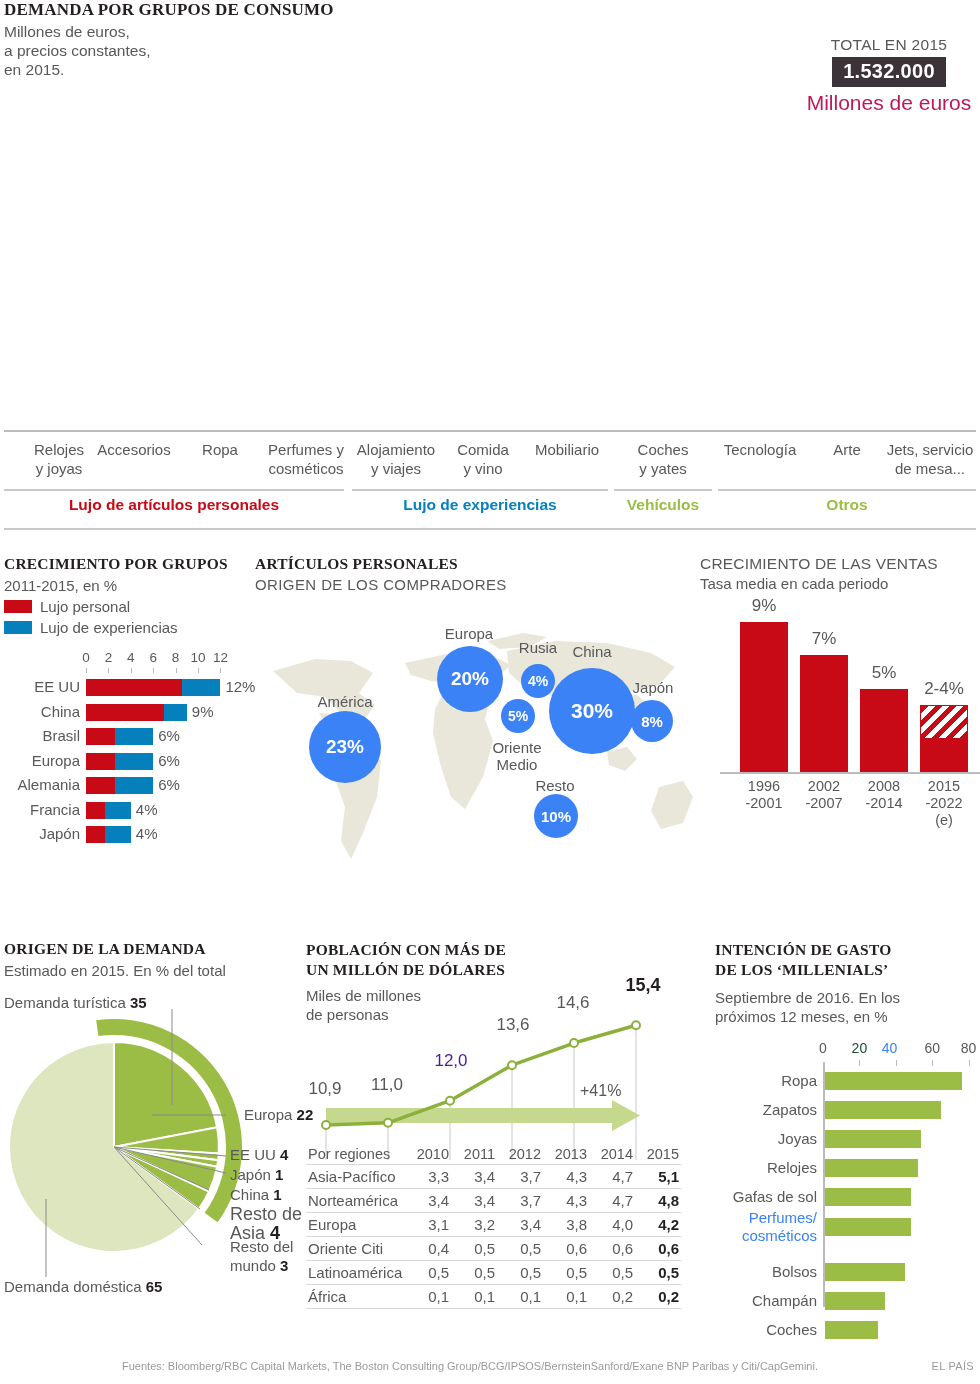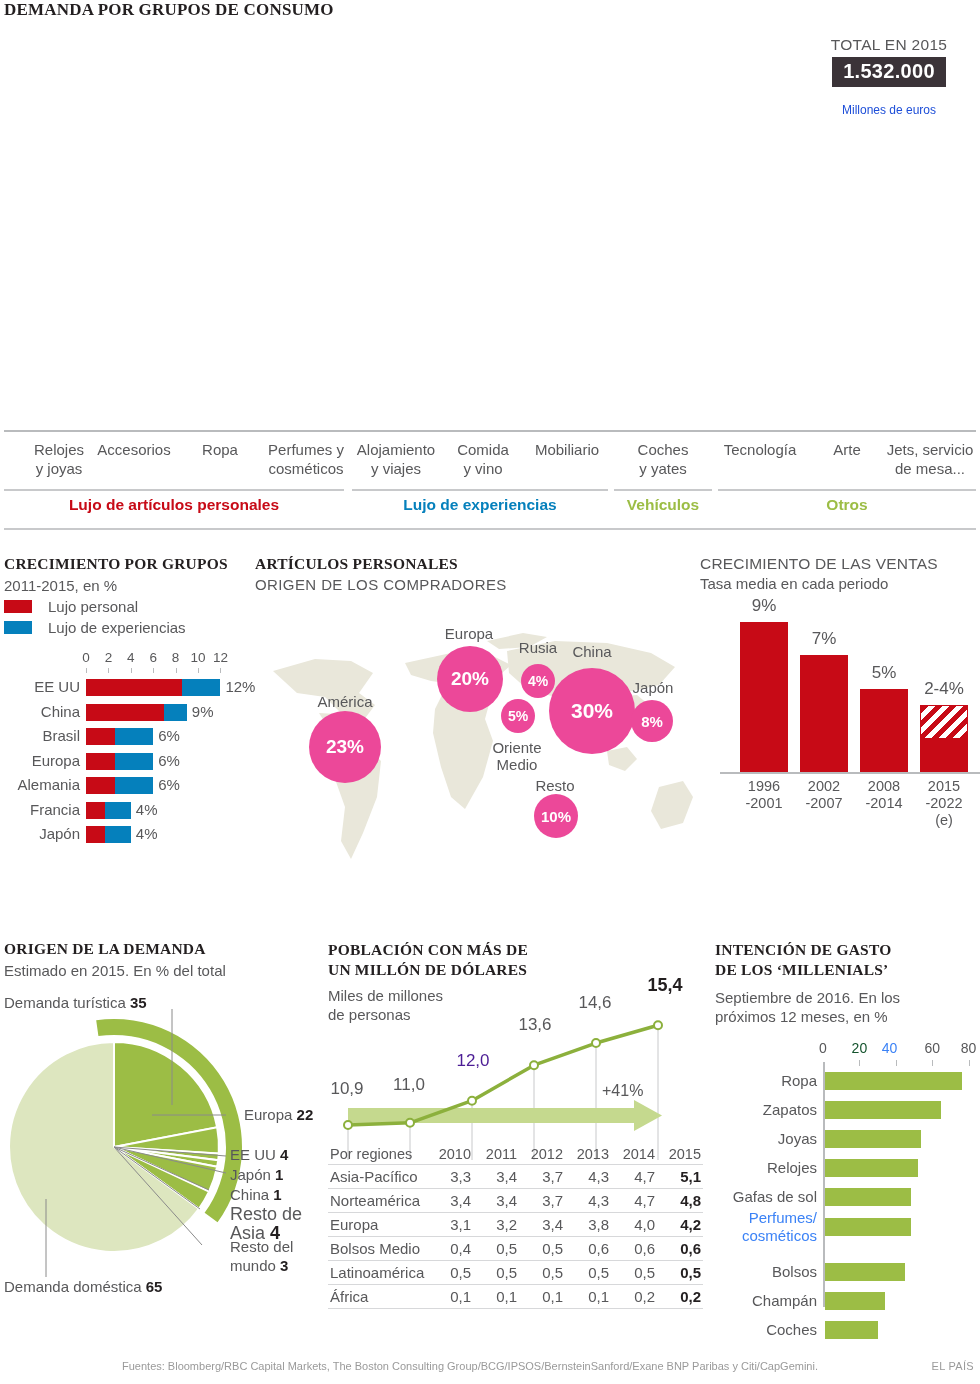--- a/index.html
+++ b/index.html
@@ -17,62 +17,62 @@
 
   
   #sec1 { position:absolute; left:0; top:0; width:980px; height:540px; }
   #s1-title { position:absolute; left:4px; top:0px; font-size:17px; }
   #s1-sub { position:absolute; left:4px; top:22px; font-size:15.5px; line-height:19px; color:#58585a; }
 
   #total-box { position:absolute; left:800px; top:36px; width:178px; text-align:center; }
   #total-box .tlab { font-size:15.5px; color:#58585a; letter-spacing:.3px;}
   #total-box .tval { display:inline-block; margin-top:3px; background:#3b3338; color:#fff; font-weight:bold;
                      font-size:20px; padding:3px 11px 4px; letter-spacing:.3px;}
-  #total-box .tunit { font-size:12px; color:#1d4ed8; margin-top:16px;}
+  #total-box .tunit { font-size:21px; color:#be185d; margin-top:4px;}
 
   #axis-line { position:absolute; left:4px; top:430px; width:972px; height:2px; background:#b9bbbd; }
 
   .cat-label { position:absolute; top:440px; text-align:center; font-size:15px; line-height:19px; color:#58585a; }
 
   .grp-rule { position:absolute; top:489px; height:1.5px; background:#c8c9cb; }
   .grp-name { position:absolute; top:496px; text-align:center; font-weight:bold; font-size:15.5px; }
   #bottom-rule { position:absolute; left:4px; top:528px; width:972px; height:1.5px; background:#c8c9cb; }
 
   
   #sec2 { position:absolute; left:0; top:555px; width:980px; height:360px; }
   .s-title { font-size:15.5px; }
   .s-sub { font-size:15px; color:#58585a; }
 
   #grow { position:absolute; left:4px; top:0; width:250px; }
-  #grow .lg-row { display:flex; align-items:center; gap:16px; margin-top:4px; font-size:15px; }
+  #grow .lg-row { display:flex; align-items:center; gap:8px; margin-top:4px; font-size:15px; }
   #grow .sw { width:28px; height:13px; display:inline-block; }
   .axis-nums { position:absolute; font-size:13.5px; color:#58585a;}
   .tick { position:absolute; width:1px; height:5px; background:#b9bbbd;}
   .gb-label { position:absolute; font-size:15px; text-align:right; color:#58585a;}
   .gb-bar { position:absolute; height:17px; }
   .gb-val { position:absolute; font-size:15px; color:#58585a;}
 
   #map { position:absolute; left:255px; top:0; width:440px; height:340px;}
   #map .mt { font-size:15.5px; }
   #map .ms { font-size:15px; letter-spacing:.4px; color:#58585a; margin-top:3px;}
-  .bubble { position:absolute; border-radius:50%; background:#ec4899; color:#fff; font-weight:bold;
+  .bubble { position:absolute; border-radius:50%; background:#3b82f6; color:#fff; font-weight:bold;
             display:flex; align-items:center; justify-content:center; }
   .mlab { position:absolute; font-size:15px; color:#58585a; text-align:center; white-space:nowrap;}
 
   #sales { position:absolute; left:700px; top:0; width:280px;}
   #sales .st { font-size:15.5px; letter-spacing:.2px; }
   #sales .ss { font-size:15px; margin-top:2px;}
   .sbar { position:absolute; bottom:0; width:48px; background:#c70a16;}
   .sbar-val { position:absolute; font-size:17px; color:#58585a; text-align:center; width:60px;}
   .sbar-cat { position:absolute; font-size:14.5px; color:#58585a; text-align:center; width:70px; line-height:17px;}
 
   
   #sec3 { position:absolute; left:0; top:940px; width:980px; height:400px;}
   #pie-sec { position:absolute; left:4px; top:0; width:310px;}
-  #mill { position:absolute; left:328px; top:0; width:390px;}
+  #mill { position:absolute; left:306px; top:0; width:390px;}
   #millen { position:absolute; left:715px; top:0; width:265px;}
 
   .tbl { position:absolute; left:0; top:205px; width:375px; border-collapse:collapse; font-size:15px; color:#58585a;}
   .tbl th { font-weight:normal; font-size:14.5px; padding:1px 2px; text-align:right;}
   .tbl td { padding:3px 2px; text-align:right; border-top:1px solid #d7d8da;}
   .tbl td.rn { text-align:left; }
   .tbl td.last { font-weight:bold; color:#231f20;}
   .tbl tr.lastrow td { border-bottom:1px solid #d7d8da;}
   .mb-bar { position:absolute; height:18px; background:#9cbd45;}
 
@@ -82,20 +82,21 @@
 
   svg { display:block; overflow:visible; }
 </style>
 </head>
 <body>
 
 <div class="page">
 
   <div id="sec1">
     <div id="s1-title" class="h-serif">DEMANDA POR GRUPOS DE CONSUMO</div>
+    <div id="s1-sub">Millones de euros,<br>a precios constantes,<br>en 2015.</div>
 
     <div id="total-box">
       <div class="tlab">TOTAL EN 2015</div>
       <div class="tval">1.532.000</div>
       <div class="tunit">Millones de euros</div>
     </div>
 
     <div id="bars-host"></div>
     <div id="axis-line"></div>
     <div id="cats-host">
@@ -349,21 +350,21 @@
             <tr>
               <td class="rn">Europa</td>
               <td>3,1</td>
               <td>3,2</td>
               <td>3,4</td>
               <td>3,8</td>
               <td>4,0</td>
               <td class="last">4,2</td>
             </tr>
             <tr>
-              <td class="rn">Bolsos Medio</td>
+              <td class="rn">Oriente Citi</td>
               <td>0,4</td>
               <td>0,5</td>
               <td>0,5</td>
               <td>0,6</td>
               <td>0,6</td>
               <td class="last">0,6</td>
             </tr>
             <tr>
               <td class="rn">Latinoamérica</td>
               <td>0,5</td>

